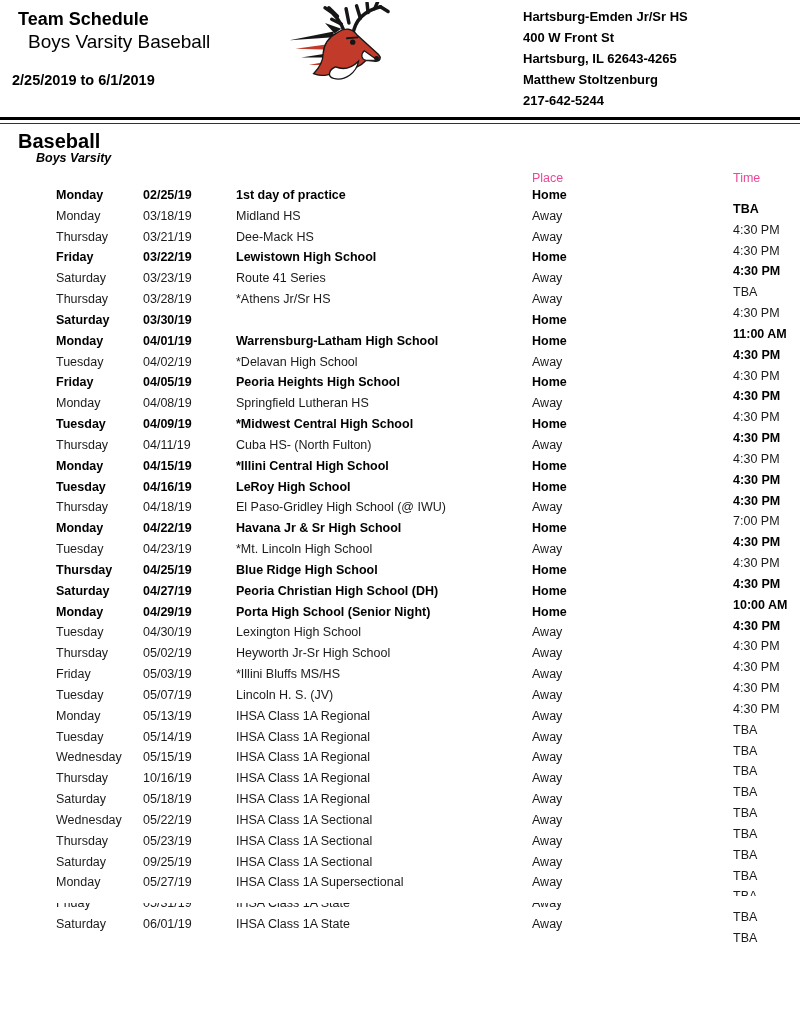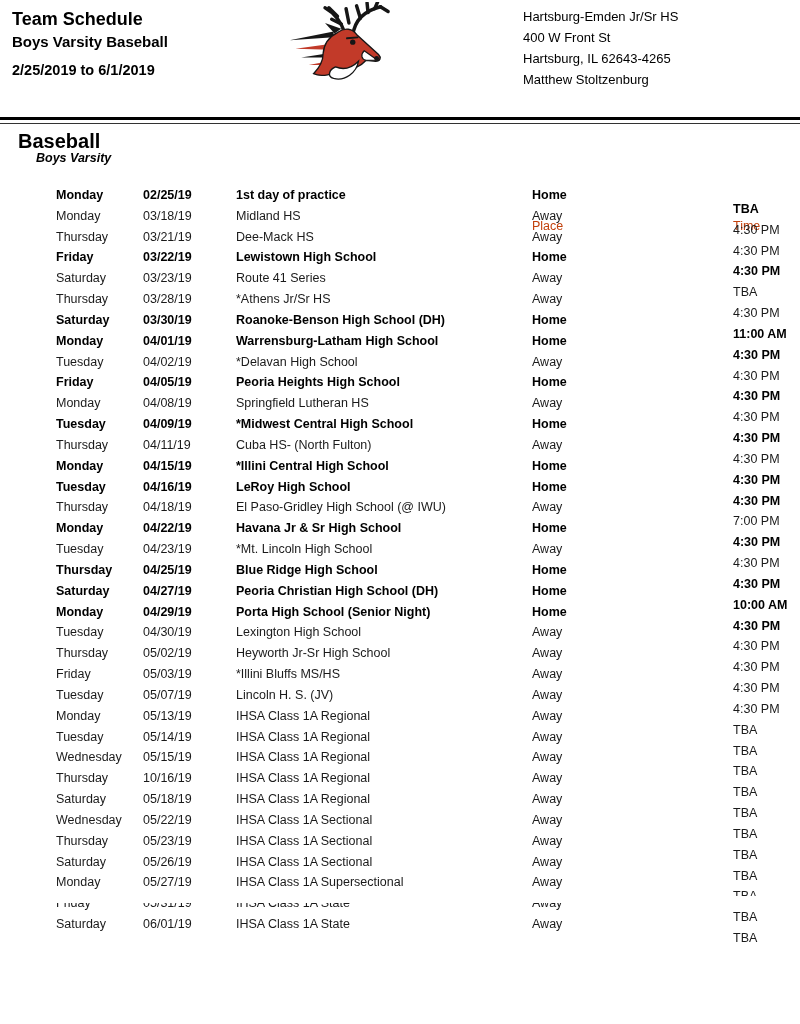--- a/index.html
+++ b/index.html
@@ -3,36 +3,36 @@
 <meta charset="utf-8">
 <style>
   html,body { margin:0; padding:0; background:#ffffff; }
   .page {
     position:relative; width:800px; height:1024px; background:#ffffff;
     font-family:"Liberation Sans", sans-serif; color:#000;
     overflow:hidden;
   }
   
   .title-block { position:absolute; left:12px; top:8px; }
-  .doc-title   { font-size:18px; font-weight:bold; line-height:22px; }
-  .doc-subtitle{ font-size:15px; font-weight:bold; line-height:19px; margin-top:2px; }
-  .doc-range   { font-size:14.5px; font-weight:bold; line-height:20px; margin-top:9px; }
+  .doc-title   { font-size:18px; font-weight:bold; line-height:22px;margin-left:6px; }
+  .doc-subtitle{ font-size:19px; font-weight:normal; line-height:19px; margin-top:2px;margin-left:16px; }
+  .doc-range   { font-size:14.5px; font-weight:bold; line-height:20px; margin-top:19px; }
   
   .logo { position:absolute; left:288px; top:2px; width:118px; height:86px; }
   
   .school-block { position:absolute; left:523px; top:6px; }
-  .school-block div { font-size:13px; font-weight:normal; line-height:21px; white-space:nowrap; }
+  .school-block div { font-size:13px; font-weight:bold; line-height:21px; white-space:nowrap; }
   
   .divider-thick { position:absolute; left:0; top:117px; width:800px; height:3px; background:#000; }
   .divider-thin  { position:absolute; left:0; top:123px; width:800px; height:1px; background:#333; }
   
   .sport { position:absolute; left:18px; top:130px; font-size:20px; font-weight:bold; }
   .team  { position:absolute; left:36px; top:151px; font-size:12.5px; font-weight:bold; font-style:italic;text-align:right; }
   
-  .col-head { position:absolute; top:171px; font-size:12.5px; color:#c2410c;margin-top:48px; }
+  .col-head { position:absolute; top:171px; font-size:12.5px; color:#ec4899; }
   .col-head.place { left:532px; }
   .col-head.time  { left:733px; }
   
   .rows { position:absolute; left:0; top:185px; width:690px; }
   .row  { position:relative; height:20.83px; }
   .row span {
     position:absolute; top:0; line-height:20.83px; font-size:12.5px;
     color:#1a1a1a; white-space:nowrap;
   }
   .row.bold span { font-weight:bold; color:#000; }
@@ -92,20 +92,21 @@
       <path d="M60,38 L71,37" stroke="#161616" stroke-width="2" stroke-linecap="round" fill="none"></path>
       <circle cx="91" cy="59" r="2.6" fill="#161616"></circle>
     </svg>
   </div>
 
   <div class="school-block">
     <div>Hartsburg-Emden Jr/Sr HS</div>
     <div>400 W Front St</div>
     <div>Hartsburg, IL 62643-4265</div>
     <div>Matthew Stoltzenburg</div>
+    <div>217-642-5244</div>
   </div>
 
   <div class="divider-thick"></div>
   <div class="divider-thin"></div>
 
   <div class="sport">Baseball</div>
   <div class="team">Boys Varsity</div>
 
   <div class="col-head place">Place</div>
   <div class="col-head time">Time</div>
@@ -155,21 +156,20 @@
     <span class="c-day">Thursday</span>
     <span class="c-date">03/28/19</span>
     <span class="c-event">*Athens Jr/Sr HS</span>
     <span class="c-place">Away</span>
     <span class="c-time">4:30 PM</span>
   </div>
 
   <div class="row bold">
     <span class="c-day">Saturday</span>
     <span class="c-date">03/30/19</span>
-    <span class="c-event">Roanoke-Benson High School (DH)</span>
     <span class="c-place">Home</span>
     <span class="c-time">11:00 AM</span>
   </div>
 
   <div class="row bold">
     <span class="c-day">Monday</span>
     <span class="c-date">04/01/19</span>
     <span class="c-event">Warrensburg-Latham High School</span>
     <span class="c-place">Home</span>
     <span class="c-time">4:30 PM</span>
@@ -362,21 +362,21 @@
   <div class="row">
     <span class="c-day">Thursday</span>
     <span class="c-date">05/23/19</span>
     <span class="c-event">IHSA Class 1A Sectional</span>
     <span class="c-place">Away</span>
     <span class="c-time">TBA</span>
   </div>
 
   <div class="row">
     <span class="c-day">Saturday</span>
-    <span class="c-date">05/26/19</span>
+    <span class="c-date">09/25/19</span>
     <span class="c-event">IHSA Class 1A Sectional</span>
     <span class="c-place">Away</span>
     <span class="c-time">TBA</span>
   </div>
 
   <div class="row">
     <span class="c-day">Monday</span>
     <span class="c-date">05/27/19</span>
     <span class="c-event">IHSA Class 1A Supersectional</span>
     <span class="c-place">Away</span>

